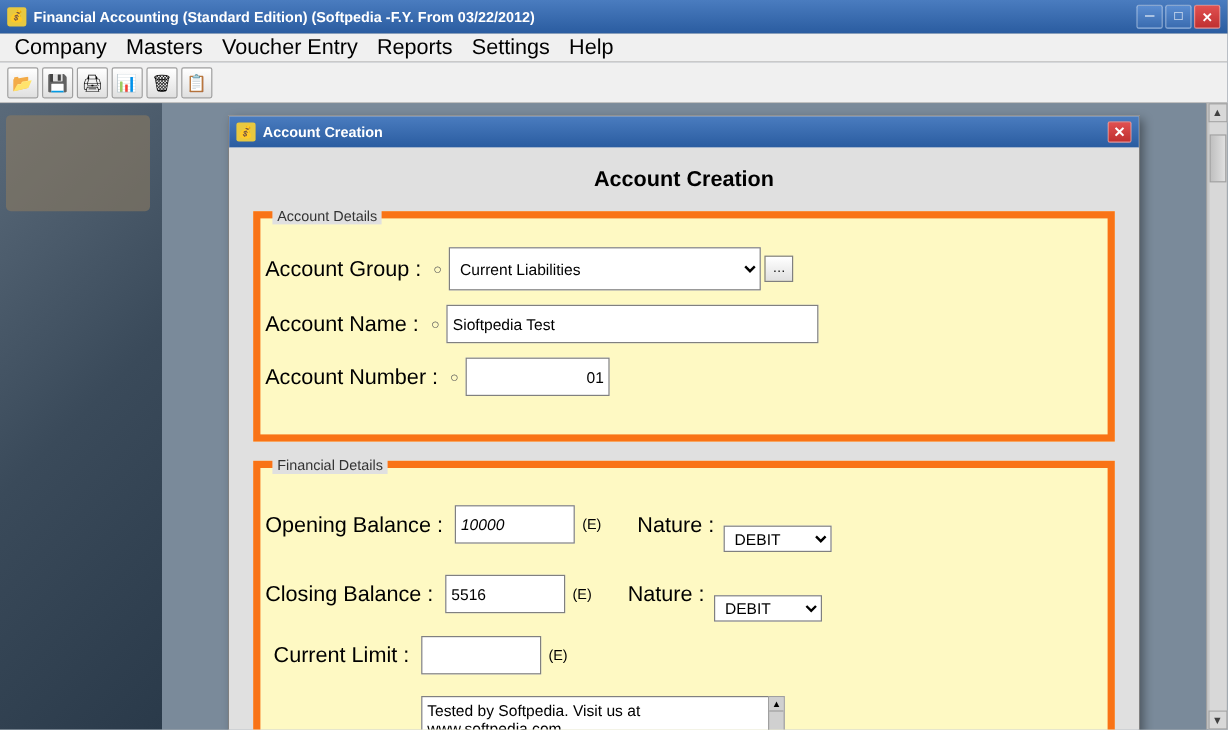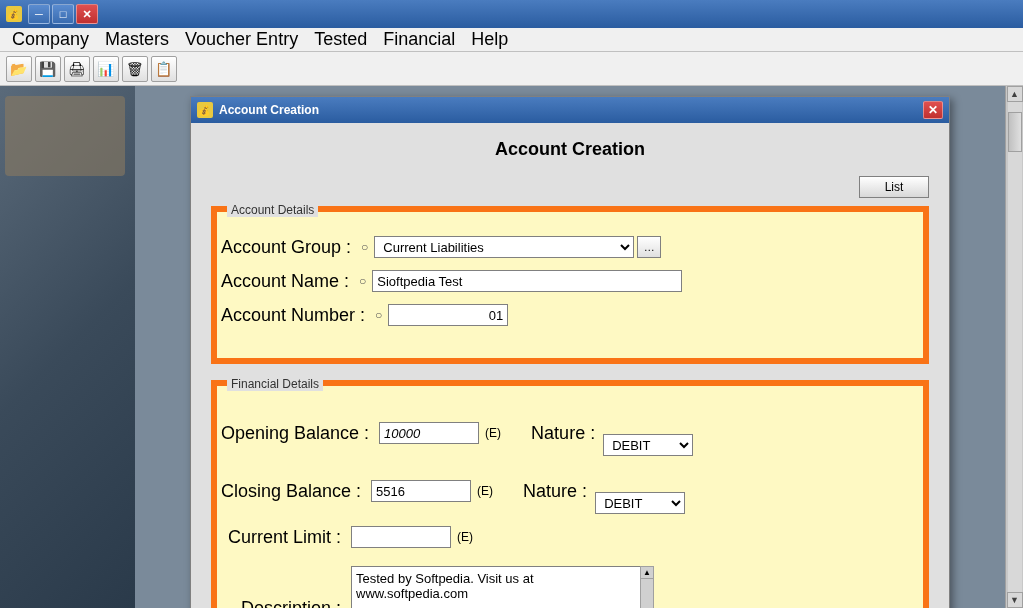--- a/index.html
+++ b/index.html
@@ -271,29 +271,29 @@
       margin-bottom: 12px;
     }
     .form-label {
       min-width: 130px;
       text-align: right;
       padding-right: 10px;
       color: #000;
       font-size: 18px;
     }
     .form-input {
-      height: 22px;
+      height: 32px;
       border: 1px solid #808080;
       background: white;
       padding: 2px 4px;
       font-size: 13px;
       font-family: inherit;
     }
     .form-select {
-      height: 22px;
+      height: 36px;
       border: 1px solid #808080;
       background: white;
       padding: 1px 4px;
       font-size: 13px;
       font-family: inherit;
       min-width: 260px;
     }
     .browse-btn {
       width: 24px;
       height: 22px;
@@ -363,33 +363,34 @@
       font-size: 12px;
       font-family: inherit;
       padding: 0 10px;
     }
   </style>
 </head>
 <body>
 
 <div class="title-bar">
   <div class="title-bar-icon">💰</div>
+  <span class="title-bar-text">Financial Accounting (Standard Edition) (Softpedia -F.Y. From 03/22/2012)</span>
   <div class="title-bar-controls">
     <div class="title-btn">─</div>
     <div class="title-btn">□</div>
     <div class="title-btn close-btn">✕</div>
   </div>
 </div>
 
 <div class="menu-bar">
   <div class="menu-item">Company</div>
   <div class="menu-item">Masters</div>
   <div class="menu-item">Voucher Entry</div>
-  <div class="menu-item">Tested</div>
-  <div class="menu-item">Financial</div>
+  <div class="menu-item">Reports</div>
+  <div class="menu-item">Settings</div>
   <div class="menu-item">Help</div>
 </div>
 
 <div class="toolbar">
   <div class="tool-btn">📂</div>
   <div class="tool-btn">💾</div>
   <div class="tool-btn">🖨</div>
   <div class="tool-btn">📊</div>
   <div class="tool-btn">🗑</div>
   <div class="tool-btn">📋</div>
@@ -406,23 +407,20 @@
 
         <div class="dialog-title-bar">
           <div class="dialog-title-icon">💰</div>
           <span class="dialog-title-text">Account Creation</span>
           <div class="dialog-close-btn">✕</div>
         </div>
 
         <div class="dialog-body">
           <div class="dialog-heading">Account Creation</div>
 
-          <div class="list-btn-row">
-            <button class="window-btn">List</button>
-          </div>
 
           <div class="section-box">
             <span class="section-label">Account Details</span>
 
             <div style="height:12px;"></div>
 
             <div class="form-row">
               <span class="form-label">Account Group :</span>
               <span style="margin-right:6px; font-size:12px; color:#555;">○</span>
               <select class="form-select">

